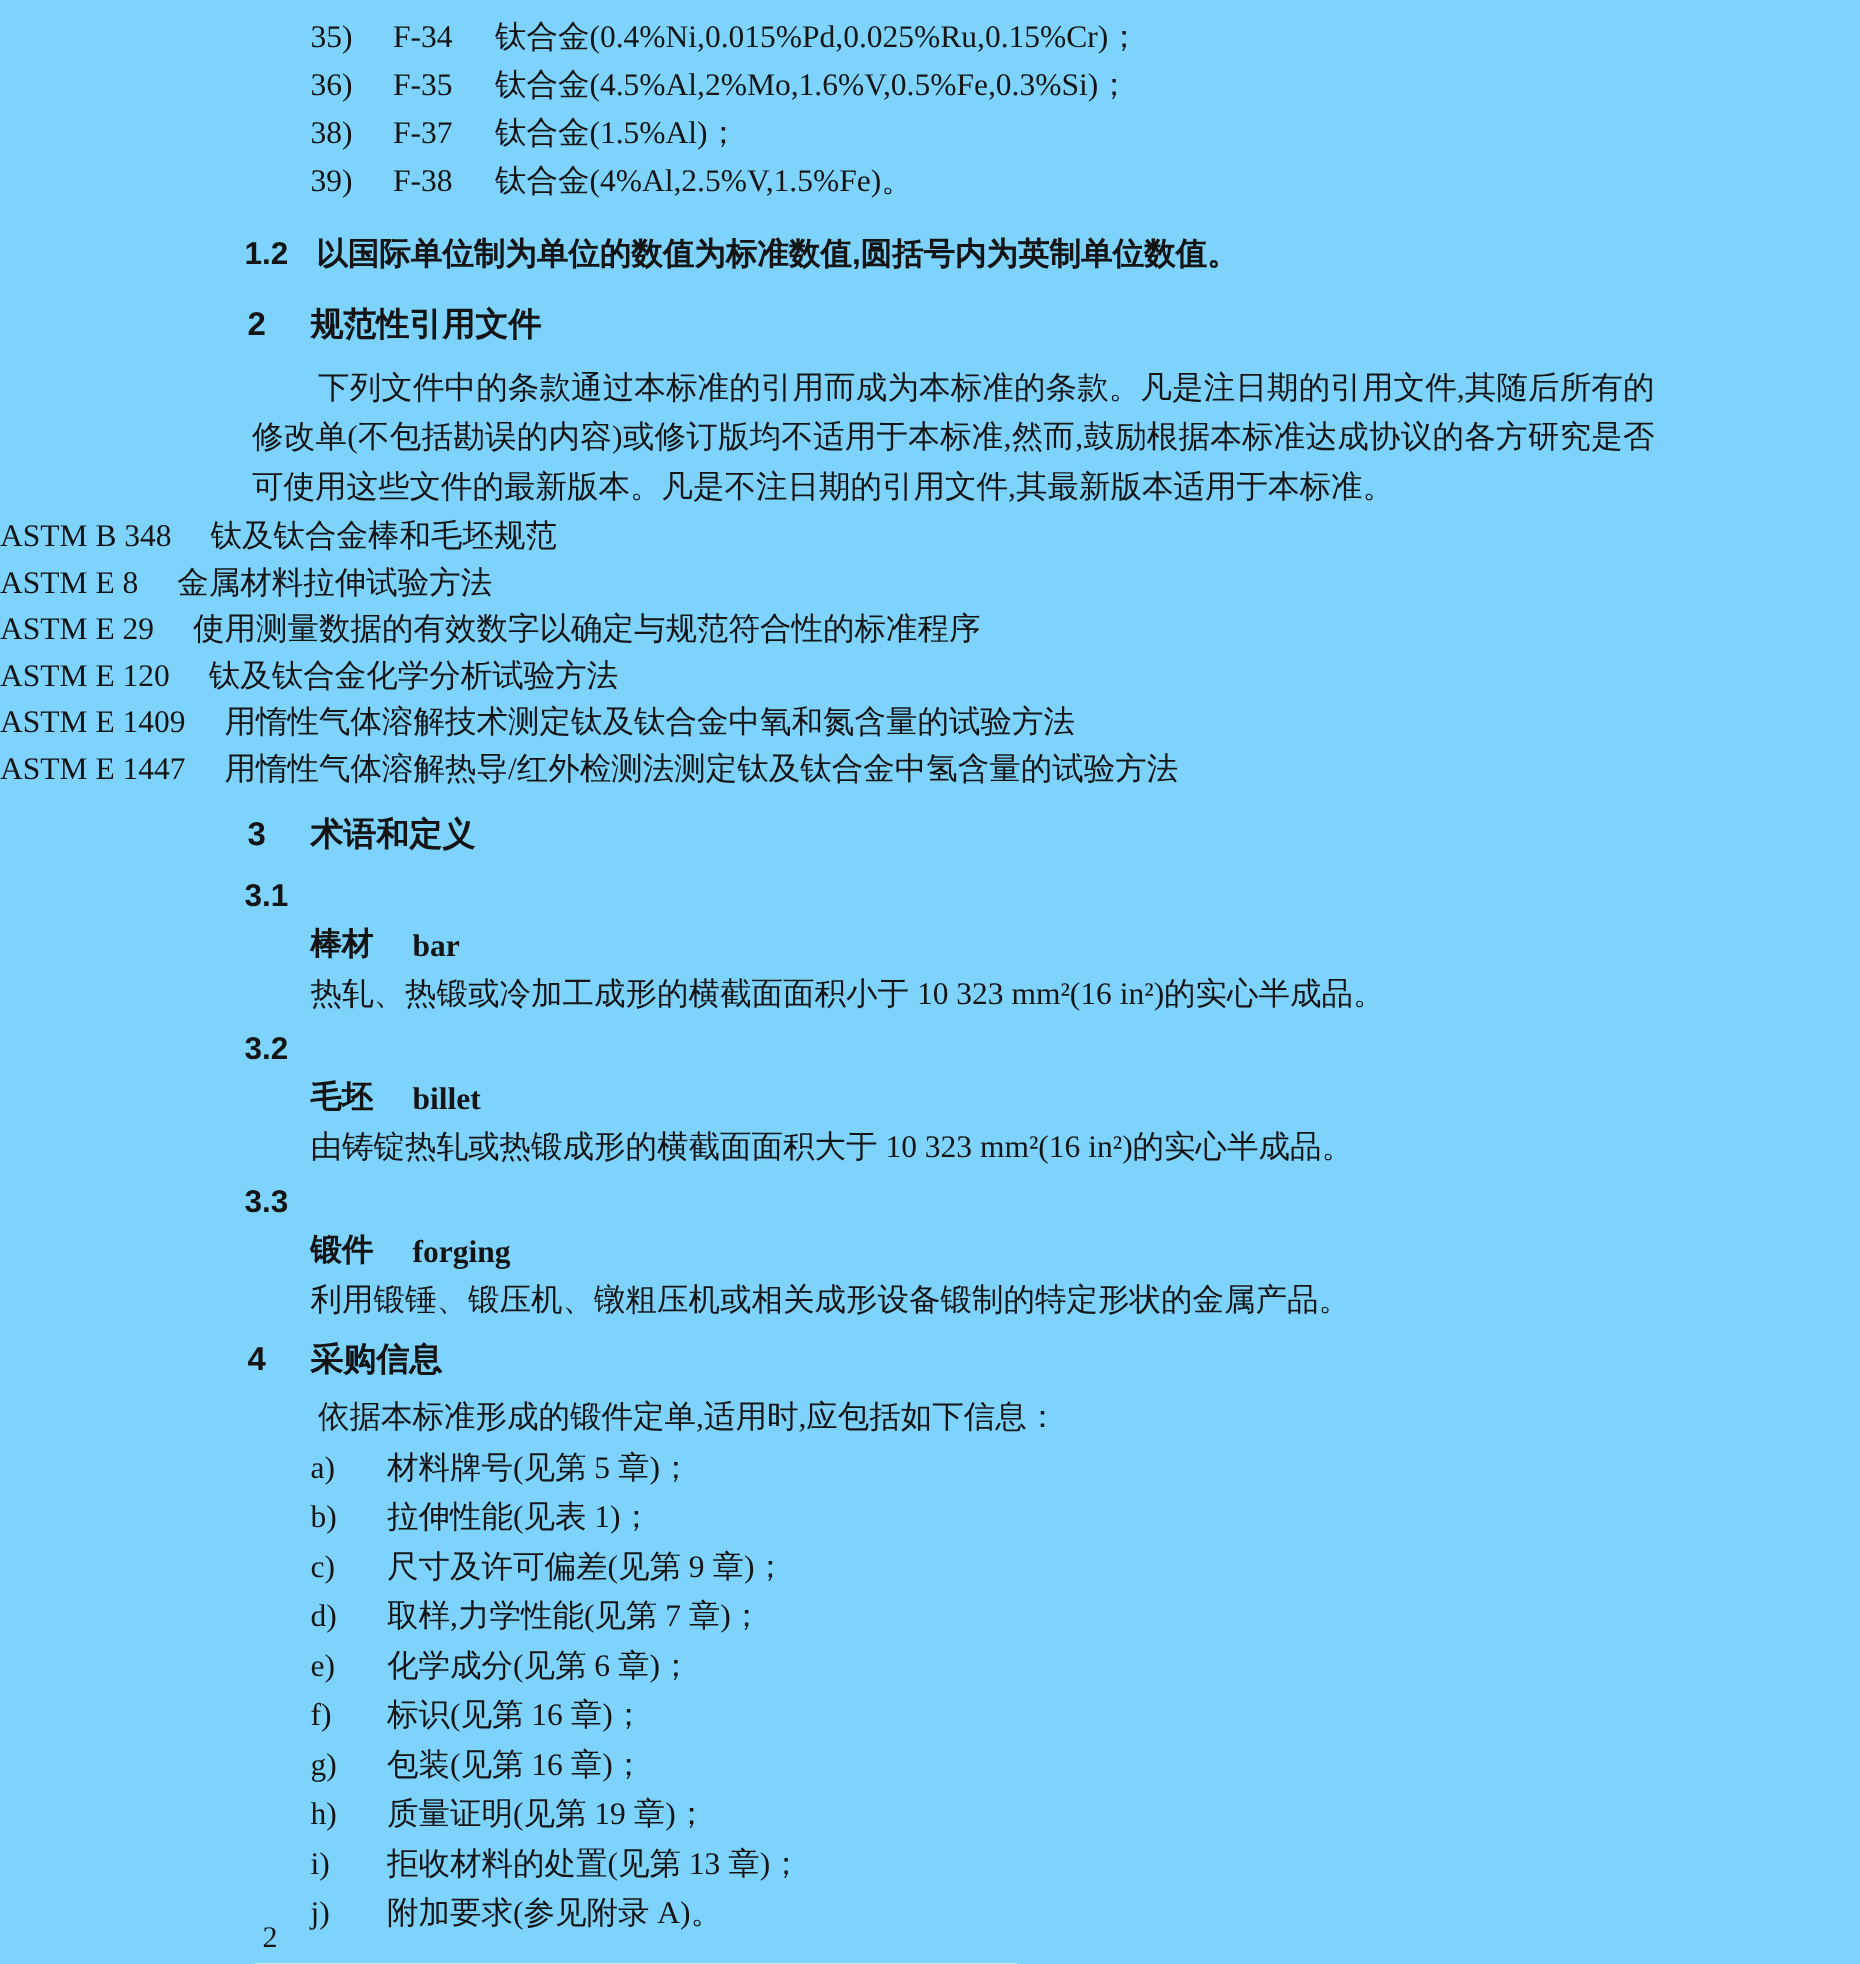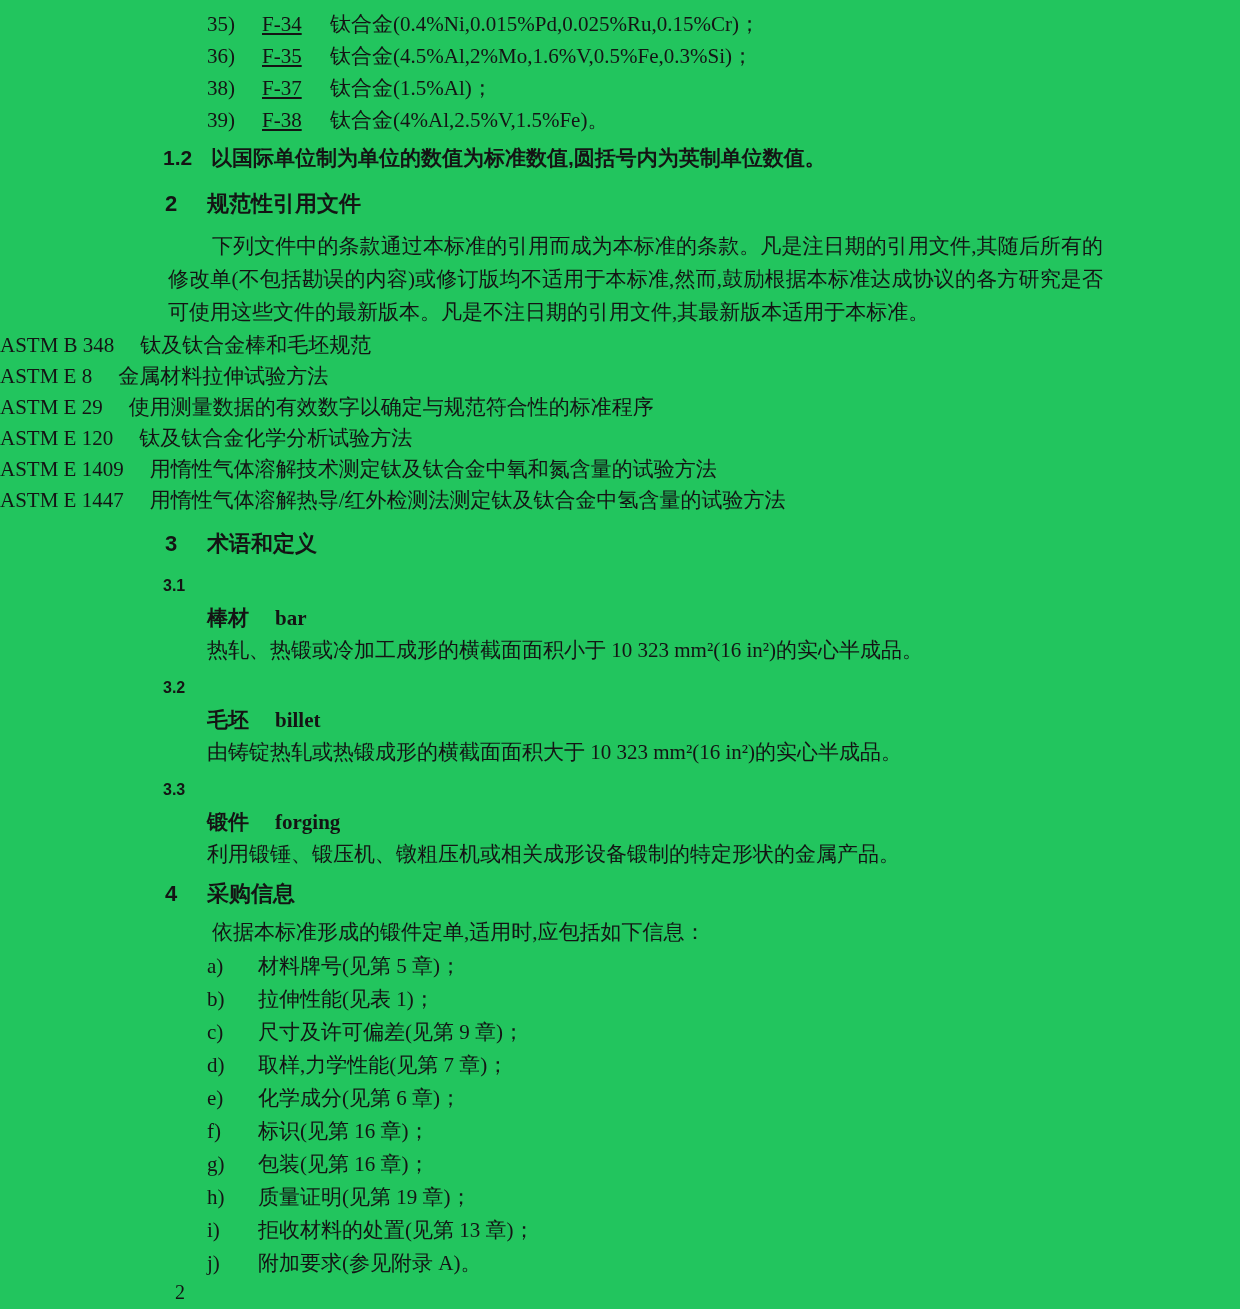--- a/index.html
+++ b/index.html
@@ -1,35 +1,35 @@
 <!DOCTYPE html>
 <html><head>
 <meta charset="utf-8">
 <style>
   html, body { margin: 0; padding: 0; background: #ffffff; }
   .page {
     position: relative;
     width: 1240px;
     height: 1309px;
-    background: #22c55e;
+    background: #7dd3fc;
     overflow: hidden;
     color: #141414;
     font-family: "Liberation Serif", "DejaVu Serif", serif;
     font-size: 21px;
   }
   .content { position: absolute; top: 8px; left: 0; width: 1240px; }
 
   
   .alloy-item { display: flex; margin-left: 207px; height: 32px; line-height: 32px; }
   .alloy-num  { width: 55px; }
-  .alloy-code { width: 68px; text-decoration: underline; }
+  .alloy-code { width: 68px; }
 
   
   .clause12 {
-    display: flex; margin-left: 163px; margin-top: 6px;
+    display: flex; margin-left: 163px; margin-top: 18px;
     height: 32px; line-height: 32px;
     font-family: "Liberation Sans", "DejaVu Sans", sans-serif;
     font-weight: bold; font-size: 21px;
   }
   .clause12 .c-num { width: 48px; }
 
   
   .sec-heading {
     display: flex; margin-left: 165px;
     height: 32px; line-height: 32px;
@@ -51,21 +51,21 @@
   .refs { margin-top: 1px; }
   .ref-row { display: flex; gap: 26px; height: 31px; line-height: 31px; }
 
   
   .terms { margin-top: 10px; }
   .term-block { margin-top: 6px; }
   .term-block:first-child { margin-top: 0; }
   .term-num {
     margin-left: 163px; height: 32px; line-height: 32px;
     font-family: "Liberation Sans", "DejaVu Sans", sans-serif;
-    font-weight: bold; font-size: 16px;
+    font-weight: bold; font-size: 21px;
   }
   .term-line { display: flex; gap: 26px; margin-left: 207px; height: 32px; line-height: 32px; font-weight: bold; }
   .term-zh { font-family: "Liberation Sans", "DejaVu Sans", sans-serif; }
   .term-def { margin-left: 207px; height: 32px; line-height: 32px; }
 
   
   .intro { margin-top: 6px; margin-left: 212px; height: 32px; line-height: 32px; }
   .order-items { margin-top: 2px; }
   .order-item { display: flex; margin-left: 207px; height: 32px; line-height: 32px; margin-bottom: 1px; }
   .order-label { width: 51px; }

